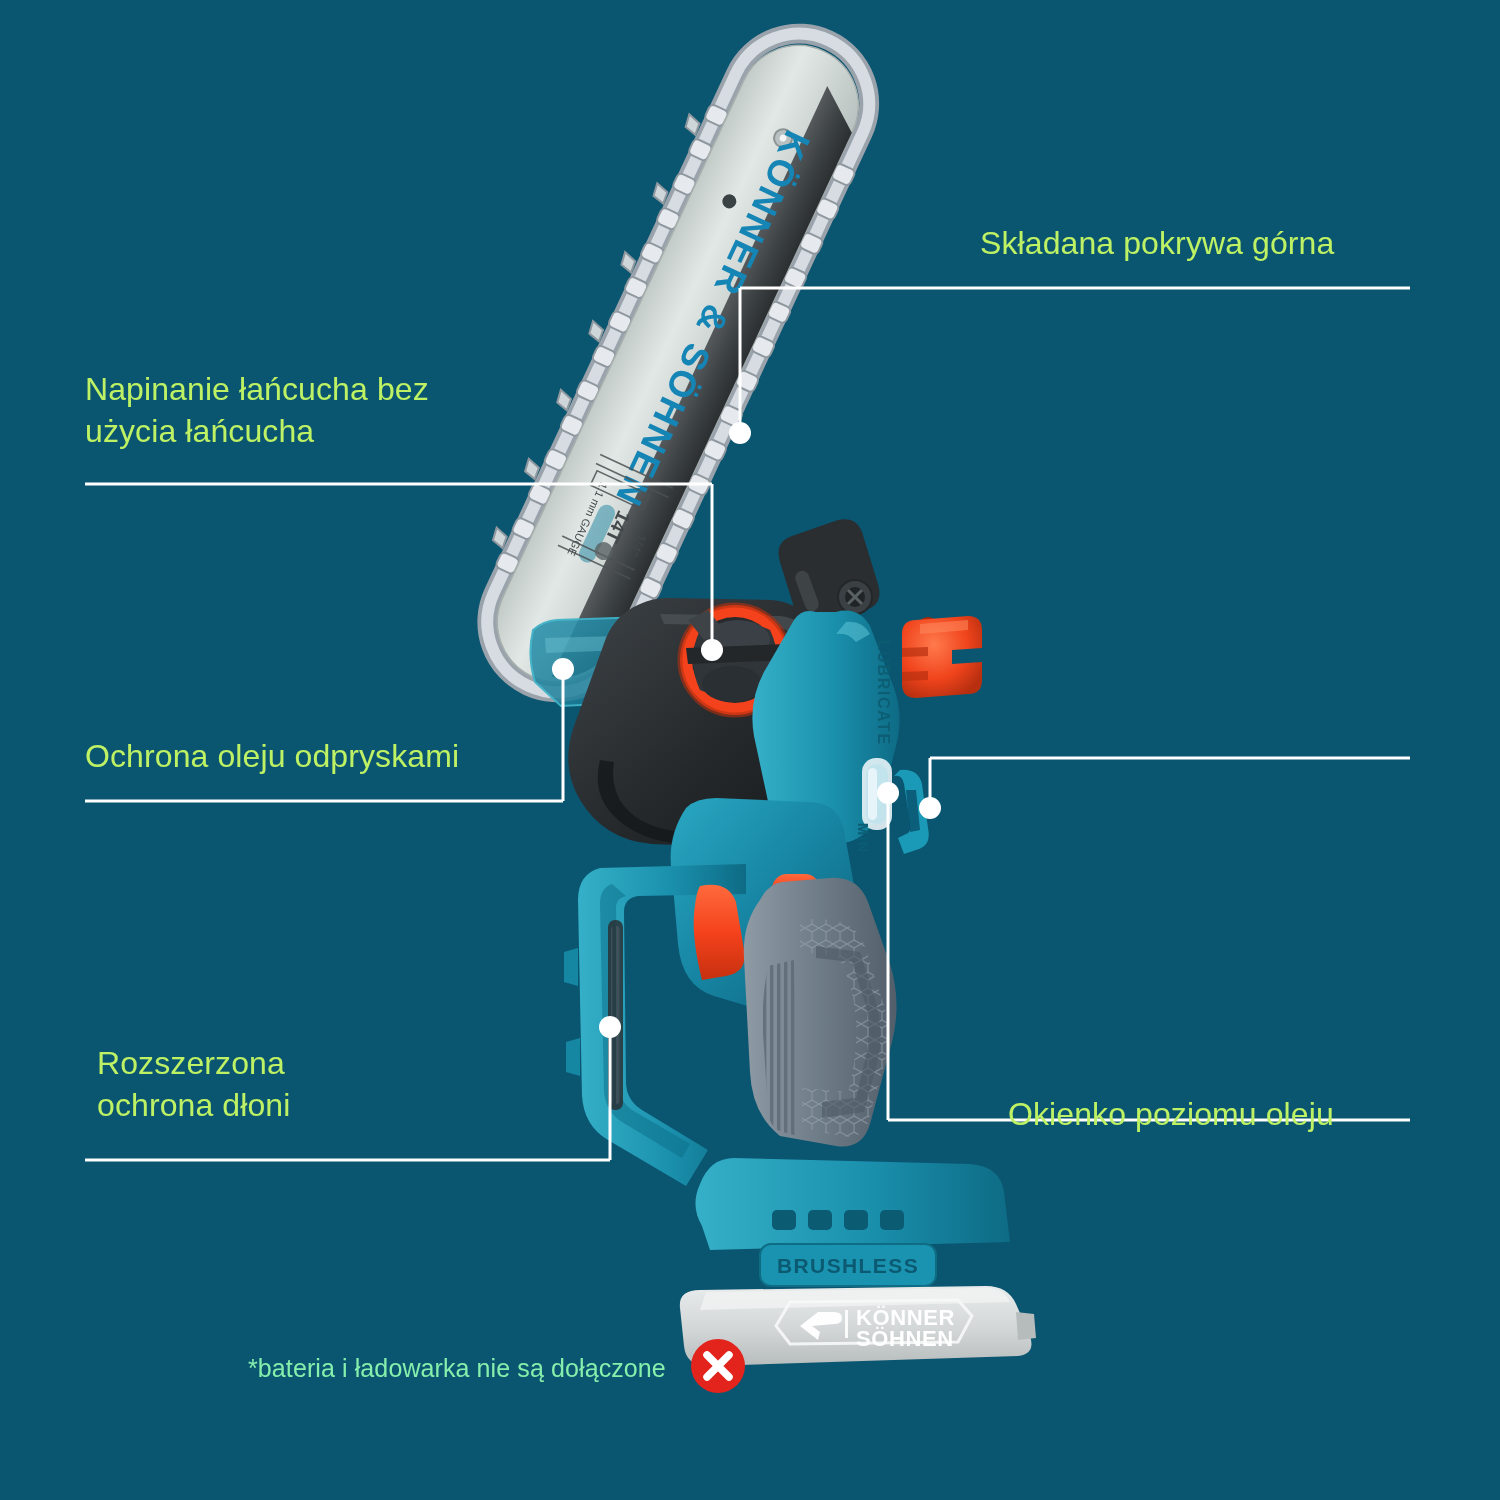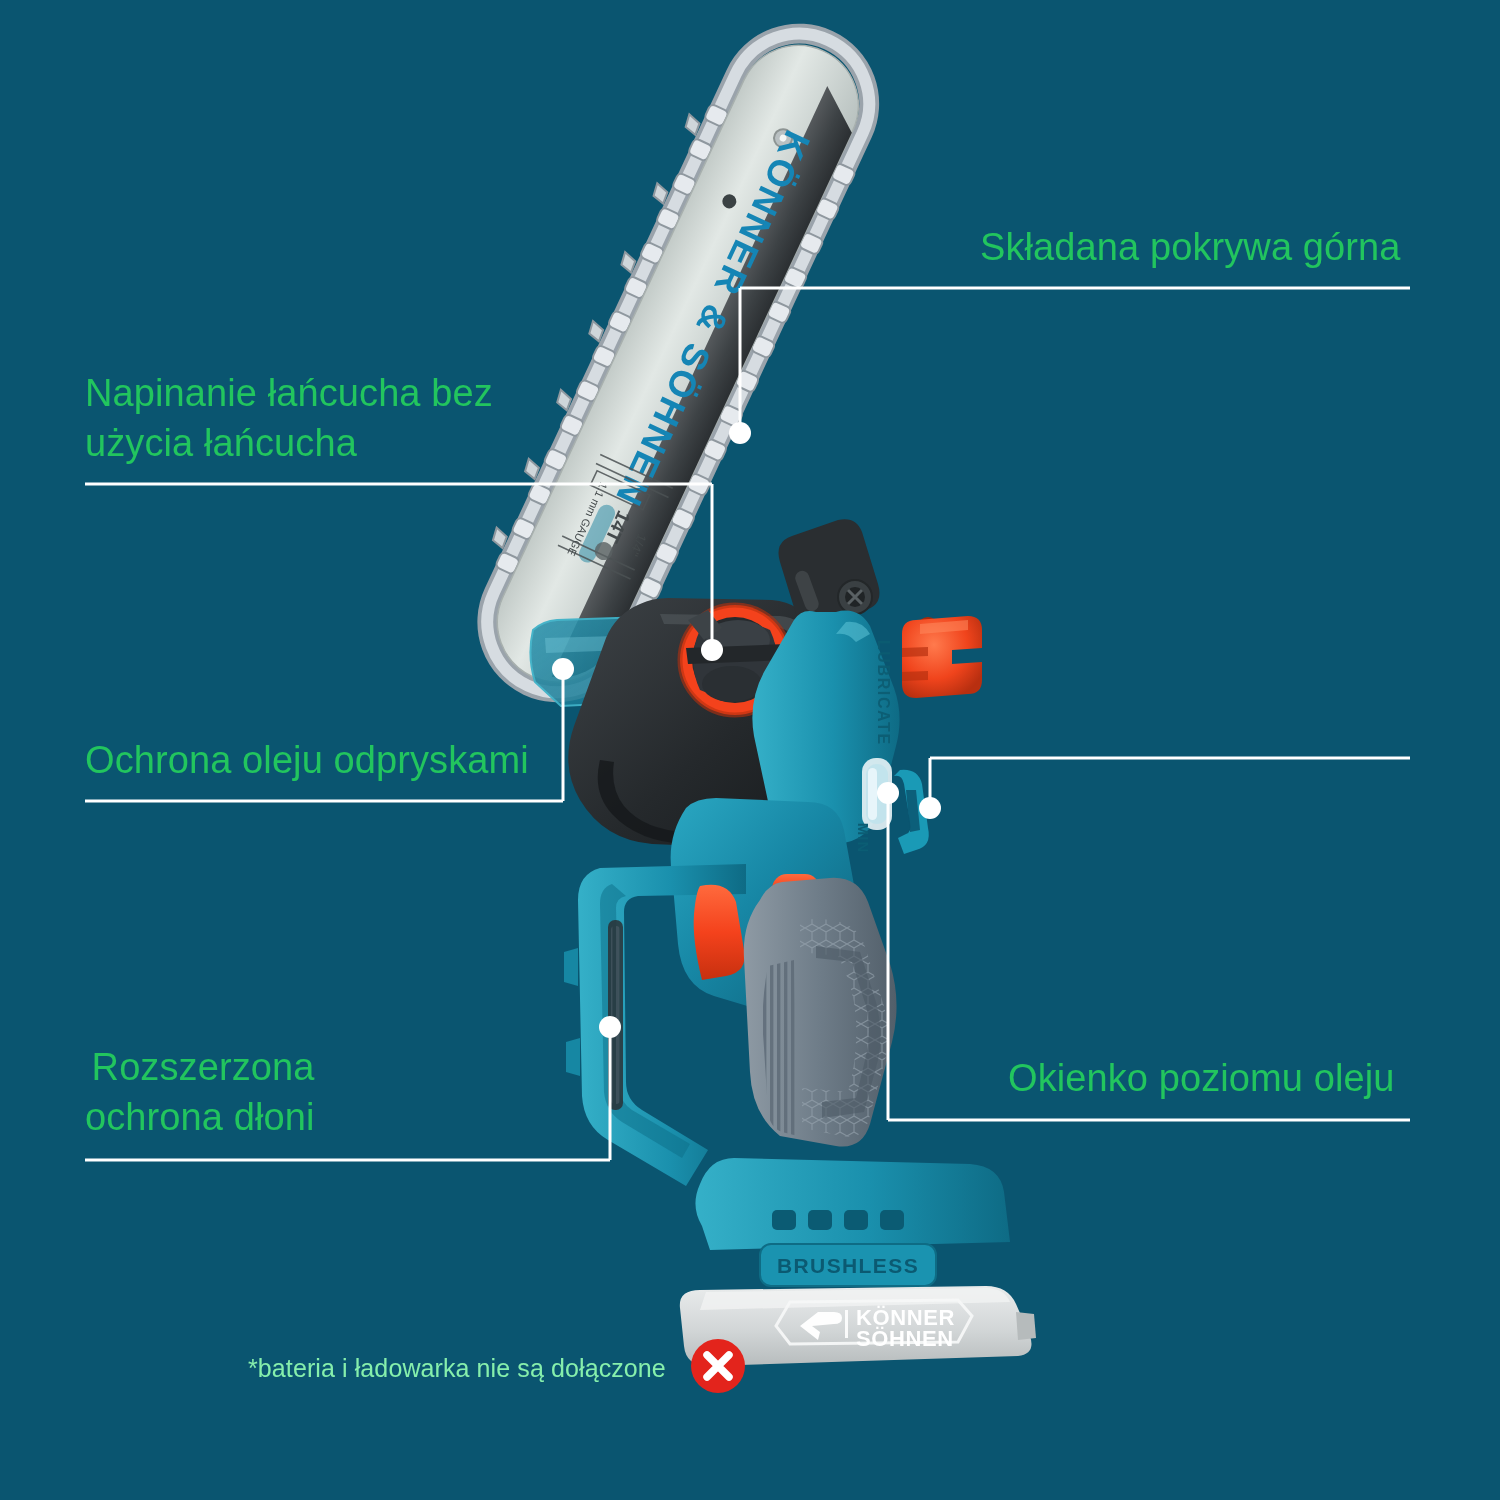--- a/index.html
+++ b/index.html
@@ -7,22 +7,22 @@
     width:1500px;height:1500px;
     background:#0a5570;
     font-family:"Liberation Sans", sans-serif;
     overflow:hidden;
     position:relative;
   }
   #stage{position:absolute;inset:0;width:1500px;height:1500px;}
   svg.layer{position:absolute;left:0;top:0;width:1500px;height:1500px;}
   .callout-text{
     position:absolute;
-    color:#22c55e;
-    font-size:38px;
+    color:#bef264;
+    font-size:32px;
     line-height:1.32;
     letter-spacing:0.1px;
     white-space:pre-line;
     font-weight:400;
   }
   .ct-right{text-align:left;}
   .ct-left{text-align:left;}
   .footnote{
     position:absolute;
     color:#86efac;
@@ -285,23 +285,23 @@
   </svg>
 
   <div class="callout-text ct-right" style="left:980px;top:222px;">Składana pokrywa górna</div>
 
   <div class="callout-text ct-left" style="left:85px;top:368px;">Napinanie łańcucha bez
 użycia łańcucha</div>
 
   <div class="callout-text ct-left" style="left:85px;top:735px;">Ochrona oleju odpryskami</div>
 
 
-  <div class="callout-text ct-right" style="left:1008px;top:1053px;">Okienko poziomu oleju</div>
-
-  <div class="callout-text ct-left" style="left:85px;top:1042px;text-align:right;">Rozszerzona
+  <div class="callout-text ct-right" style="left:1008px;top:1093px;">Okienko poziomu oleju</div>
+
+  <div class="callout-text ct-left" style="left:97px;top:1042px;">Rozszerzona
 ochrona dłoni</div>
 
   <div class="footnote" style="left:248px;top:1354px;">*bateria i ładowarka nie są dołączone</div>
 
   <svg class="layer" viewBox="0 0 1500 1500">
     <circle cx="718" cy="1366" r="27" fill="#e3241c"></circle>
     <path d="M707 1355 l22 22 M729 1355 l-22 22" stroke="#ffffff" stroke-width="7.5" stroke-linecap="round"></path>
   </svg>
 
 </div>

